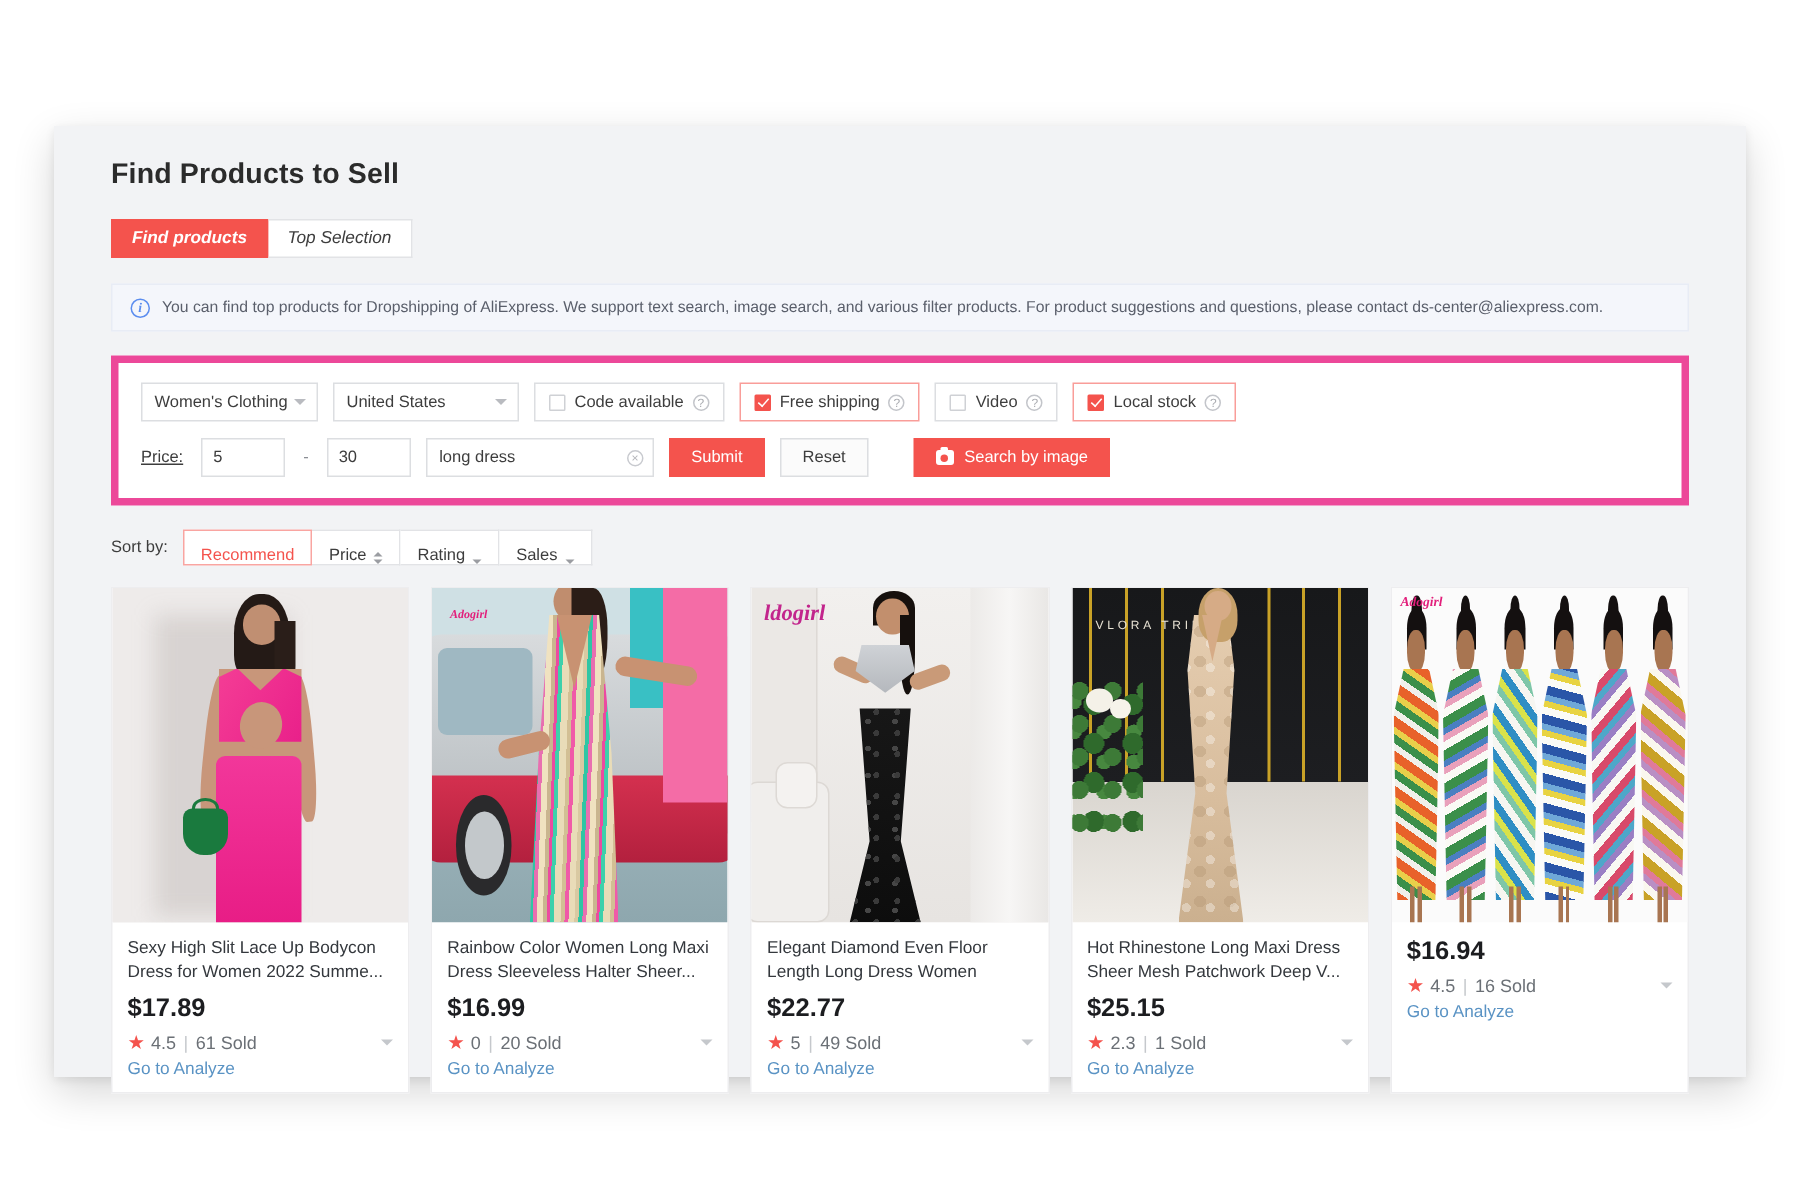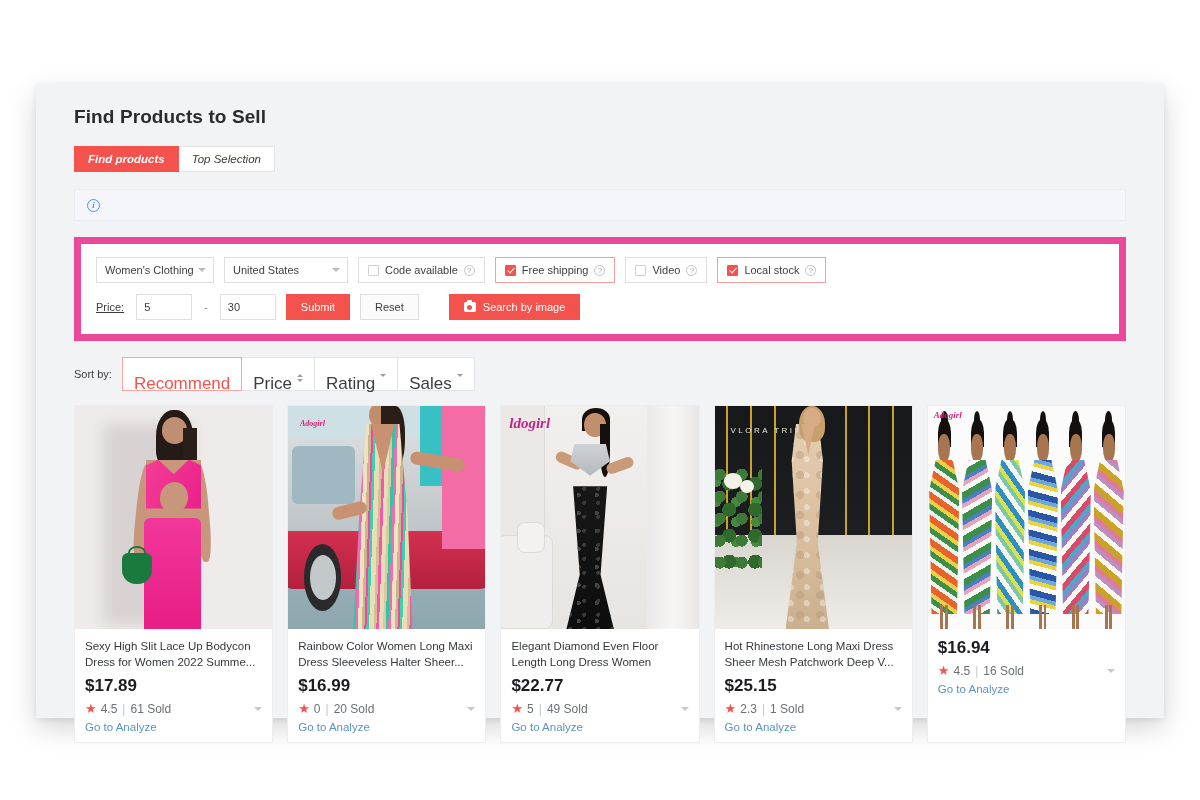--- a/index.html
+++ b/index.html
@@ -87,21 +87,21 @@
   .info-text {
     font-size: 10.5px;
     color: #5a5f6b;
     white-space: nowrap;
     overflow: hidden;
   }
 
   
   .filter-panel {
     background: #ffffff;
-    border: 7px solid #ec4899;
+    border: 5px solid #ec4899;
     padding: 13px 15px 14px 15px;
     margin-bottom: 16px;
   }
   .filter-row {
     display: flex; align-items: center;
     gap: 10px;
   }
   .filter-row + .filter-row { margin-top: 11px; }
 
   .select-box {
@@ -271,24 +271,24 @@
     gap: 0px;
     margin-bottom: 14px;
   }
   .sort-label {
     font-size: 11px;
     color: #3d3d3d;
     margin-right: 10px;
   }
   .sort-btn {
     height: 24px;
-    padding: 16px 11px;
-    display: flex; align-items: flex-start;
+    padding: 0 11px;
+    display: flex; align-items: flex-end;
     gap: 5px;
-    font-size: 17px;
+    font-size: 11px;
     background: #fff;
     border: 1px solid #e2e3e6;
     color: #3d3d3d;
     cursor: pointer;
     white-space: nowrap;
   }
   .sort-btn + .sort-btn { border-left: none; }
   .sort-btn.active {
     color: #f4534d;
     border-color: #f9a5a1;
@@ -496,20 +496,21 @@
         <div class="tab active">
           <span>Find products</span>
         </div>
         <div class="tab">
           <span>Top Selection</span>
         </div>
       </div>
 
       <div class="info-banner">
         <span class="info-icon">i</span>
+        <span class="info-text">You can find top products for Dropshipping of AliExpress. We support text search, image search, and various filter products. For product suggestions and questions, please contact ds-center@aliexpress.com.</span>
       </div>
 
       <div class="filter-panel">
 
         <div class="filter-row">
           <div class="select-box">
             <span>Women's Clothing</span>
             <span class="caret-sm"></span>
           </div>
 
@@ -542,20 +543,24 @@
             <span class="qmark">?</span>
           </div>
         </div>
 
         <div class="filter-row">
           <span class="price-label">Price:</span>
           <input class="num-input" type="text" value="5" style="">
           <span class="dash">-</span>
           <input class="num-input" type="text" value="30" style="">
 
+          <span class="text-input-wrap">
+            <input class="text-input" type="text" value="long dress" style="">
+            <span class="clear-x">×</span>
+          </span>
 
           <button class="btn btn-primary">Submit</button>
           <button class="btn btn-default">Reset</button>
           <button class="btn btn-image">
             <span class="cam"></span>
             <span>Search by image</span>
           </button>
         </div>
 
       </div>

